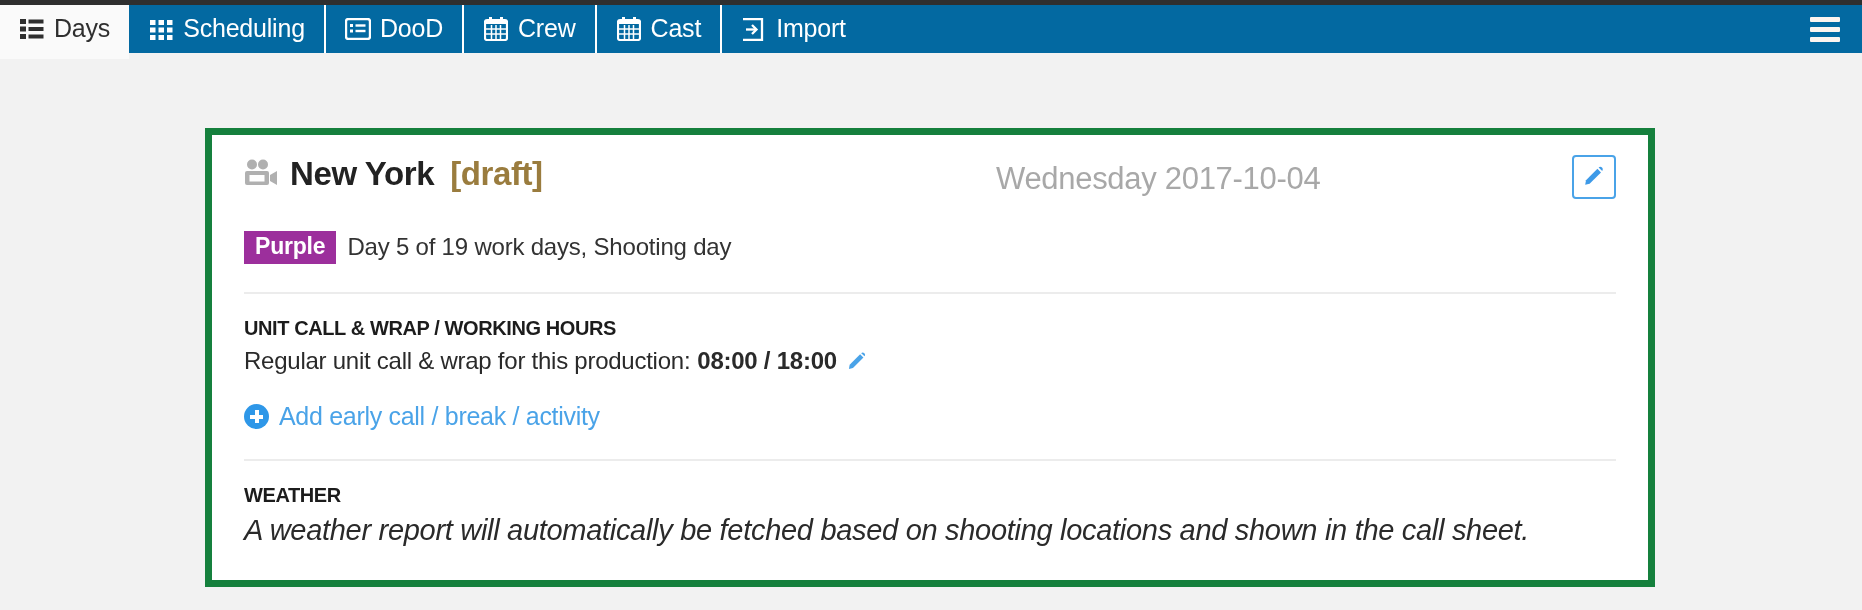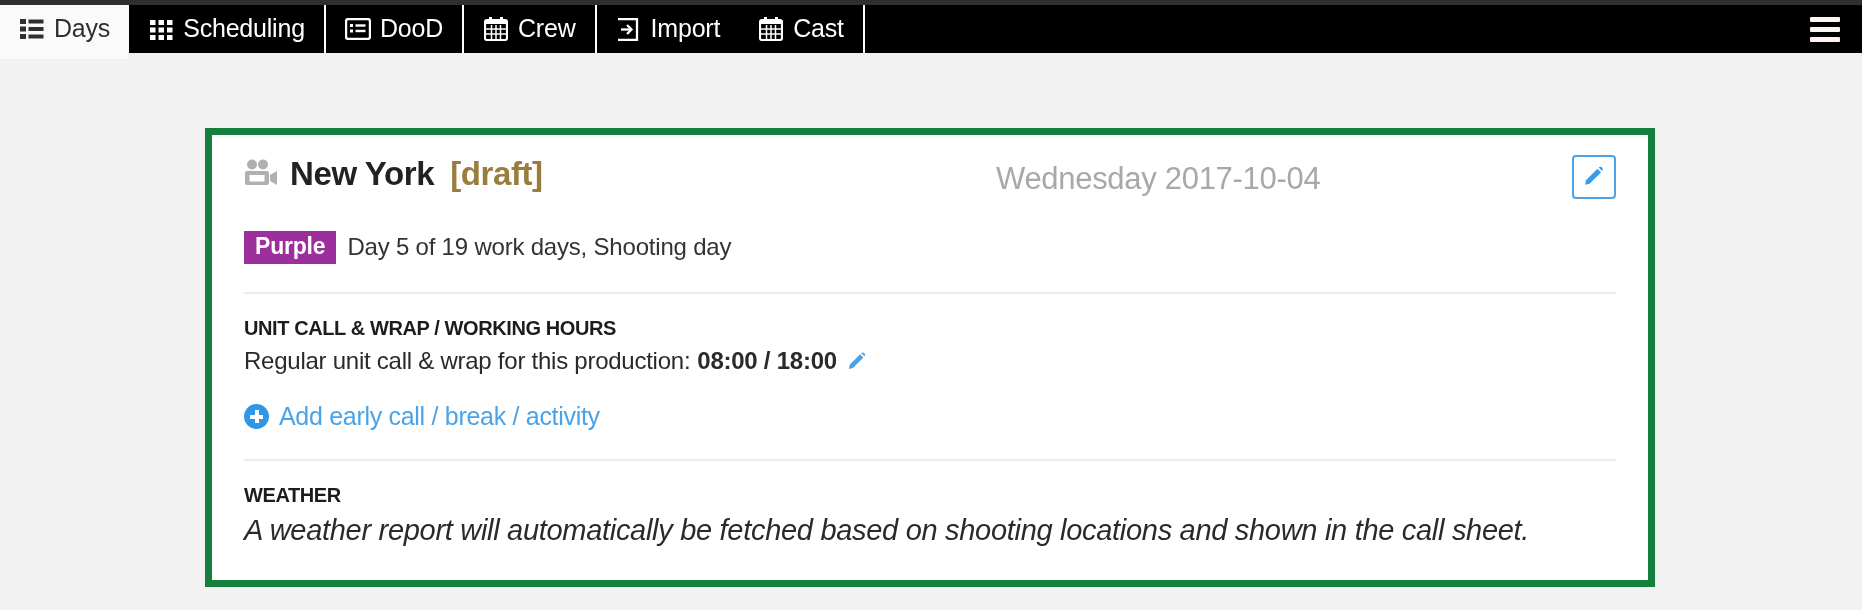--- a/index.html
+++ b/index.html
@@ -18,21 +18,21 @@
   
   .top-strip {
     height: 5px;
     background: #2f2f2f;
     width: 100%;
   }
 
   
   .navbar {
     height: 48px;
-    background: #000000;
+    background: #0369a1;
     display: flex;
     align-items: stretch;
     position: relative;
     box-sizing: border-box;
   }
   .nav-item {
     display: flex;
     align-items: center;
     gap: 9px;
     padding: 0 19px;
@@ -311,48 +311,48 @@
           <line x1="12" y1="8" x2="12" y2="23"></line>
           <line x1="16.5" y1="8" x2="16.5" y2="23"></line>
           <line x1="1" y1="12" x2="23" y2="12"></line>
           <line x1="1" y1="17" x2="23" y2="17"></line>
         </g>
       </svg>
     </span>
     <span class="nav-label">Crew</span>
   </div>
 
-  <div class="nav-item" style="border-right:none;">
-    <span class="nav-icon">
-      <svg width="24" height="23" viewBox="0 0 24 23">
-        <path d="M1 1 H20 V22 H1" fill="none" stroke="#ffffff" stroke-width="2.3"></path>
-        <line x1="4" y1="11.5" x2="14" y2="11.5" stroke="#ffffff" stroke-width="2.3"></line>
-        <polyline points="10,7 14.5,11.5 10,16" fill="none" stroke="#ffffff" stroke-width="2.3"></polyline>
-      </svg>
-    </span>
-    <span class="nav-label">Import</span>
-  </div>
-
   <div class="nav-item">
     <span class="nav-icon">
       <svg width="24" height="24" viewBox="0 0 24 24">
         <rect x="1" y="3" width="22" height="20" rx="2" ry="2" fill="none" stroke="#ffffff" stroke-width="2.2"></rect>
         <rect x="1" y="3" width="22" height="4" fill="#ffffff"></rect>
         <rect x="5" y="0" width="3" height="5" fill="#ffffff"></rect>
         <rect x="16" y="0" width="3" height="5" fill="#ffffff"></rect>
         <g stroke="#ffffff" stroke-width="1.5">
           <line x1="7.5" y1="8" x2="7.5" y2="23"></line>
           <line x1="12" y1="8" x2="12" y2="23"></line>
           <line x1="16.5" y1="8" x2="16.5" y2="23"></line>
           <line x1="1" y1="12" x2="23" y2="12"></line>
           <line x1="1" y1="17" x2="23" y2="17"></line>
         </g>
       </svg>
     </span>
     <span class="nav-label">Cast</span>
+  </div>
+
+  <div class="nav-item" style="border-right:none;">
+    <span class="nav-icon">
+      <svg width="24" height="23" viewBox="0 0 24 23">
+        <path d="M1 1 H20 V22 H1" fill="none" stroke="#ffffff" stroke-width="2.3"></path>
+        <line x1="4" y1="11.5" x2="14" y2="11.5" stroke="#ffffff" stroke-width="2.3"></line>
+        <polyline points="10,7 14.5,11.5 10,16" fill="none" stroke="#ffffff" stroke-width="2.3"></polyline>
+      </svg>
+    </span>
+    <span class="nav-label">Import</span>
   </div>
 
   <div class="hamburger">
     <span></span>
     <span></span>
     <span></span>
   </div>
 </nav>
 
 <div class="content">

